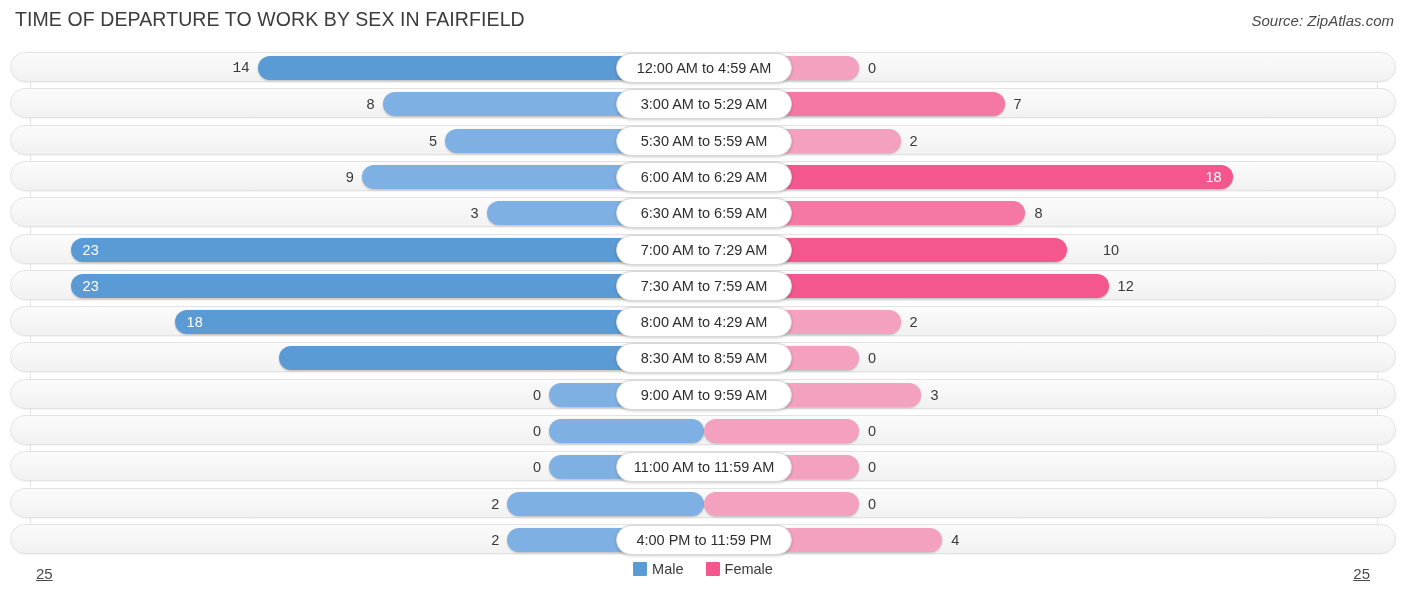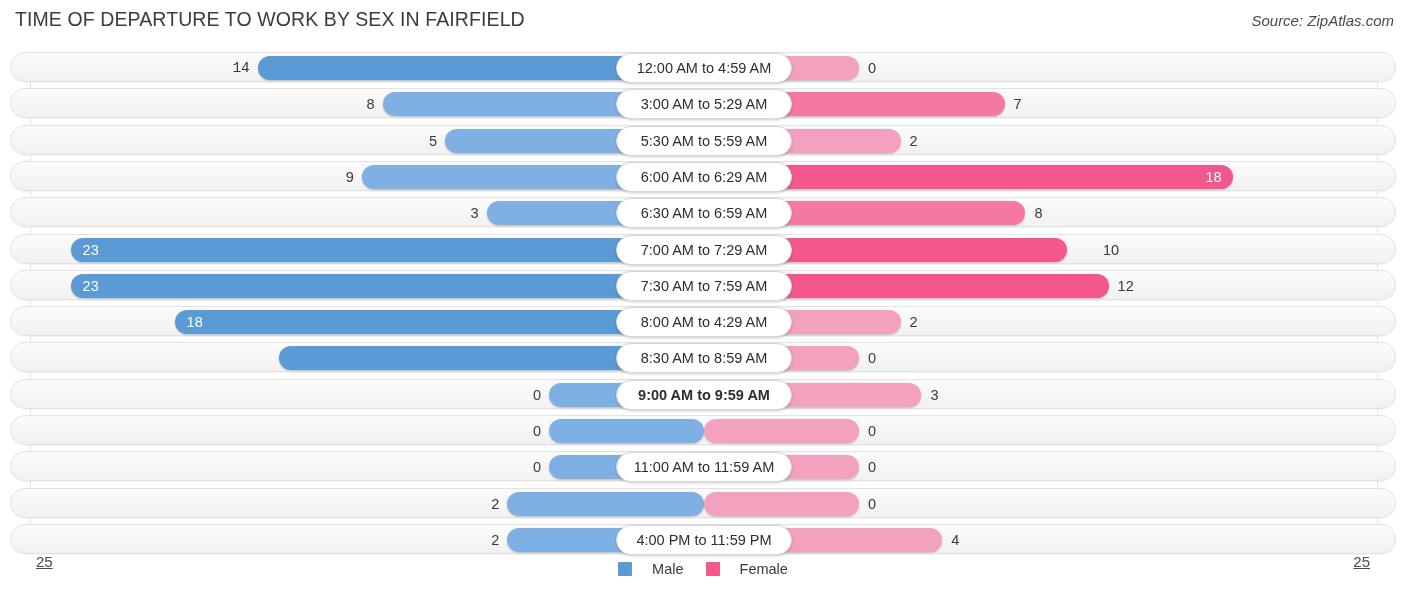--- a/index.html
+++ b/index.html
@@ -126,41 +126,41 @@
   
   .footer {
     position: absolute;
     left: 0;
     top: 553px;
     width: 1406px;
     height: 41px;
   }
   .axis-label {
     position: absolute;
-    top: 0;
+    top: 12px;
     font-size: 15px;
     color: #4a4a4a;
     text-decoration: underline;
   }
   .axis-left { left: 36px; }
   .axis-right { right: 36px; }
   .legend {
     position: absolute;
     left: 0;
     right: 0;
     top: 8px;
     display: flex;
     justify-content: center;
     align-items: center;
     gap: 22px;
   }
   .legend-item {
     display: flex;
     align-items: center;
-    gap: 20px;
+    gap: 5px;
     font-size: 14.5px;
     color: #3a3a3a;
   }
   .swatch {
     width: 14px;
     height: 14px;
     border-radius: 1px;
     display: inline-block;
   }
   .swatch-male { background: #5b9bd5; }
@@ -240,21 +240,21 @@
         <div class="val male-out" style="left: 221.6px; width: 38px; margin-top: 34px;">13</div>
         <div class="bar bar-female" style="left: 693px; width: 155px;"></div>
         <div class="val female-out" style="left: 857px;">0</div>
         <div class="pill" style="left: 605px; width: 176px;">8:30 AM to 8:59 AM</div>
       </div>
       <div class="row" style="top: 327.7px;">
         <div class="bar bar-male" style="left: 538px; width: 155px;"></div>
         <div class="val male-out" style="left: 492px; width: 38px;">0</div>
         <div class="bar bar-female" style="left: 693px; width: 217.4px;"></div>
         <div class="val female-out" style="left: 919.4px;">3</div>
-        <div class="pill" style="left: 605px; width: 176px; font-weight: bold;">9:00 AM to 9:59 AM</div>
+        <div class="pill" style="left: 605px; width: 176px;">9:00 AM to 9:59 AM</div>
       </div>
       <div class="row" style="top: 364px;">
         <div class="bar bar-male" style="left: 538px; width: 155px;"></div>
         <div class="val male-out" style="left: 492px; width: 38px;">0</div>
         <div class="bar bar-female" style="left: 693px; width: 155px;"></div>
         <div class="val female-out" style="left: 857px;">0</div>
       </div>
       <div class="row" style="top: 400.3px;">
         <div class="bar bar-male" style="left: 538px; width: 155px;"></div>
         <div class="val male-out" style="left: 492px; width: 38px;">0</div>

